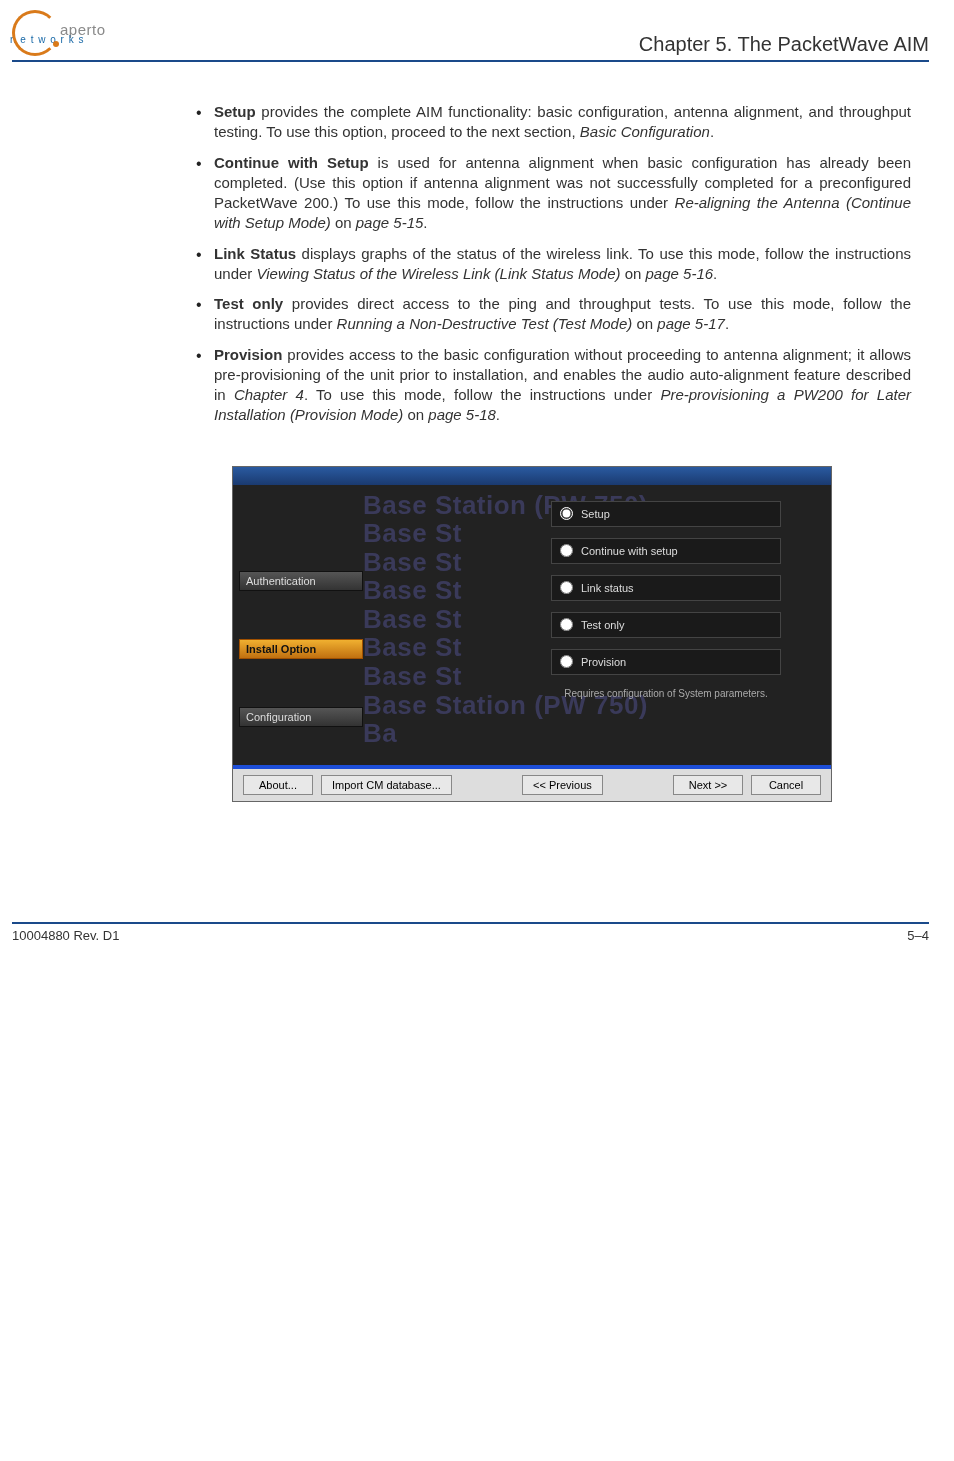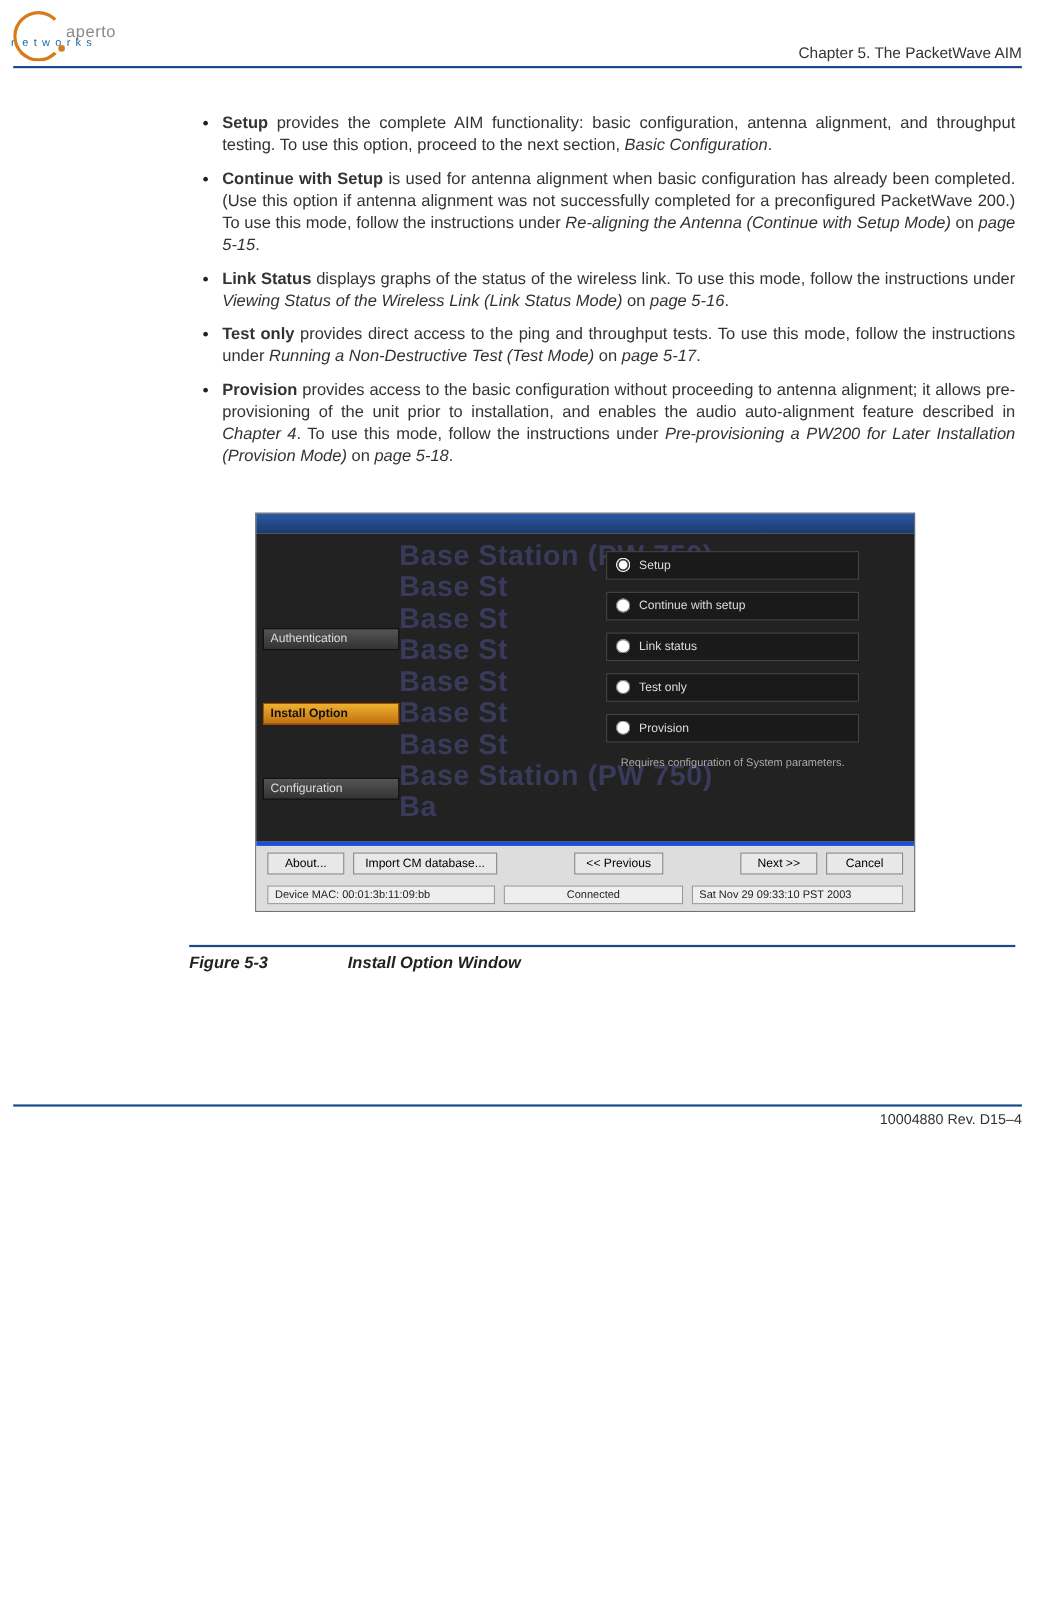--- a/index.html
+++ b/index.html
@@ -50,21 +50,21 @@
       letter-spacing: 0.5px;
     }
     .logo-sub {
       font-size: 10px;
       color: #1a6aa8;
       letter-spacing: 1px;
       margin-left: -50px;
       margin-top: -4px;
     }
     .header-right {
-      font-size: 14px;
+      font-size: 20px;
       color: #333;
     }
     .content {
       margin-left: 160px;
       margin-right: 6px;
     }
     .step-number {
       font-weight: bold;
       color: #222;
       margin-left: -30px;
@@ -73,21 +73,21 @@
       vertical-align: top;
     }
     .intro {
       line-height: 1.3;
       margin-bottom: 12px;
       text-align: justify;
     }
     ul.modes {
       list-style: none;
       padding-left: 30px;
-      margin: 0;
+      margin: 12px;
     }
     ul.modes li {
       position: relative;
       margin-bottom: 10px;
       line-height: 1.35;
       text-align: justify;
     }
     ul.modes li::before {
       content: "•";
       position: absolute;
@@ -217,21 +217,21 @@
       margin-top: 30px;
       padding-top: 6px;
       font-style: italic;
       font-weight: bold;
       color: #222;
       font-size: 15px;
     }
     .fig-label { display:inline-block; width: 140px; }
     .footer {
       display: flex;
-      justify-content: flex-end;
+      justify-content: space-between;
       border-top: 2px solid #1a4a8a;
       margin-top: 120px;
       padding-top: 4px;
       font-size: 13px;
       color: #333;
     }
   </style>
 </head>
 <body>
 
@@ -313,32 +313,23 @@
             <div class="hint-text">Requires configuration of System parameters.</div>
           </div>
         </div>
         <div class="button-bar">
           <button>About...</button>
           <button class="btn-import">Import CM database...</button>
           <button class="btn-prev">&lt;&lt; Previous</button>
           <button class="btn-next">Next &gt;&gt;</button>
           <button>Cancel</button>
         </div>
-        <div class="status-bar">
-          <div class="status-cell" style="flex:1.3">Device MAC: 00:01:3b:11:09:bb</div>
-          <div class="status-cell" style="text-align:center">Connected</div>
-          <div class="status-cell" style="flex:1.2">Sat Nov 29 09:33:10 PST 2003</div>
-        </div>
       </div>
     </div>
 
-    <div class="figure-caption">
-      <span class="fig-label">Figure 5-3</span>
-      <span>Install Option Window</span>
-    </div>
 
   </div>
 
   <div class="footer">
     <span>10004880 Rev. D1</span>
     <span>5–4</span>
   </div>
 
 </div>
 

